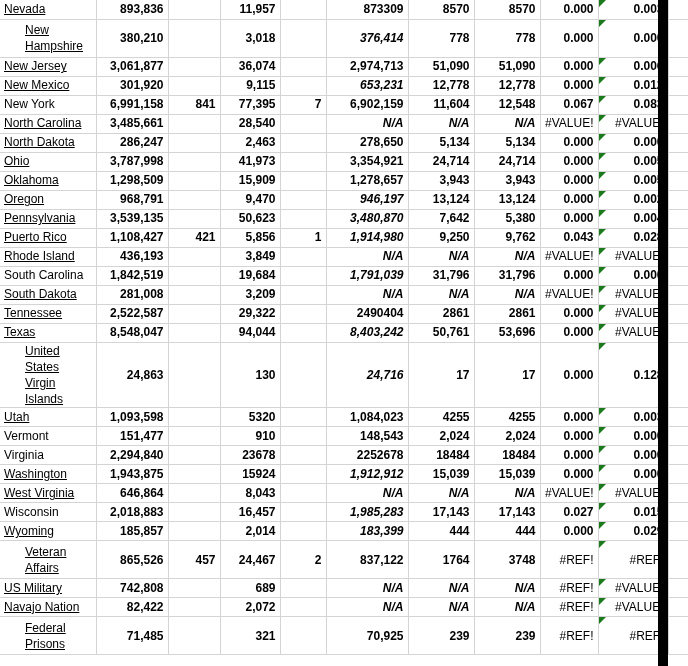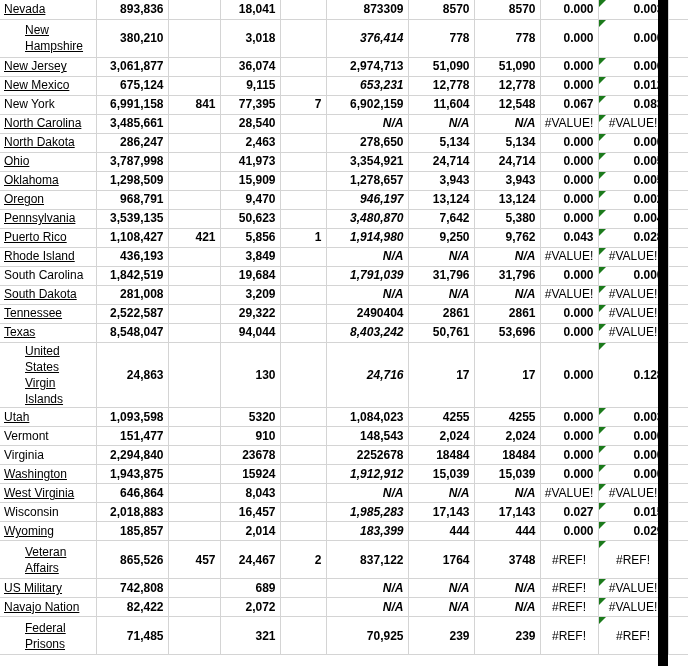--- a/index.html
+++ b/index.html
@@ -63,21 +63,21 @@
   }
   td.name.nounder .lbl { text-decoration: none; }
   td.name.bold { font-weight: normal; }
   td.num {
     text-align: right;
     font-weight: bold;
     padding-right: 4px;
   }
   td.num.ital { font-style: italic; }
   td.err {
-    text-align: center;
+    text-align: right;
     font-weight: normal;
     padding-right: 4px;
   }
   td.blank { }
   td.pad { border-right: none; }
 
   
   tr.tall td { height: 38px; }
   td.name.twoline {
     white-space: normal;
@@ -129,21 +129,21 @@
         <col class="c-v7">
       <col class="c-v8">
         <col class="c-v9">
         <col class="c-pad">
     </colgroup>
     <tbody id="grid-body">
         <tr>
           <td class="name"><span class="lbl">Nevada</span></td>
           <td class="num">893,836</td>
           <td class="num blank"></td>
-          <td class="num">18,041</td>
+          <td class="num">11,957</td>
           <td class="num blank"></td>
           <td class="num">873309</td>
           <td class="num">8570</td>
           <td class="num">8570</td>
           <td class="num">0.000</td>
           <td class="num flag">0.003</td>
           <td class="pad"></td>
         </tr>
         <tr class="tall">
           <td class="name twoline"><span class="lbl">New Hampshire</span></td>
@@ -166,21 +166,21 @@
           <td class="num blank"></td>
           <td class="num">2,974,713</td>
           <td class="num">51,090</td>
           <td class="num">51,090</td>
           <td class="num">0.000</td>
           <td class="num flag">0.006</td>
           <td class="pad"></td>
         </tr>
         <tr>
           <td class="name"><span class="lbl">New Mexico</span></td>
-          <td class="num">675,124</td>
+          <td class="num">301,920</td>
           <td class="num blank"></td>
           <td class="num">9,115</td>
           <td class="num blank"></td>
           <td class="num ital">653,231</td>
           <td class="num">12,778</td>
           <td class="num">12,778</td>
           <td class="num">0.000</td>
           <td class="num flag">0.012</td>
           <td class="pad"></td>
         </tr>

